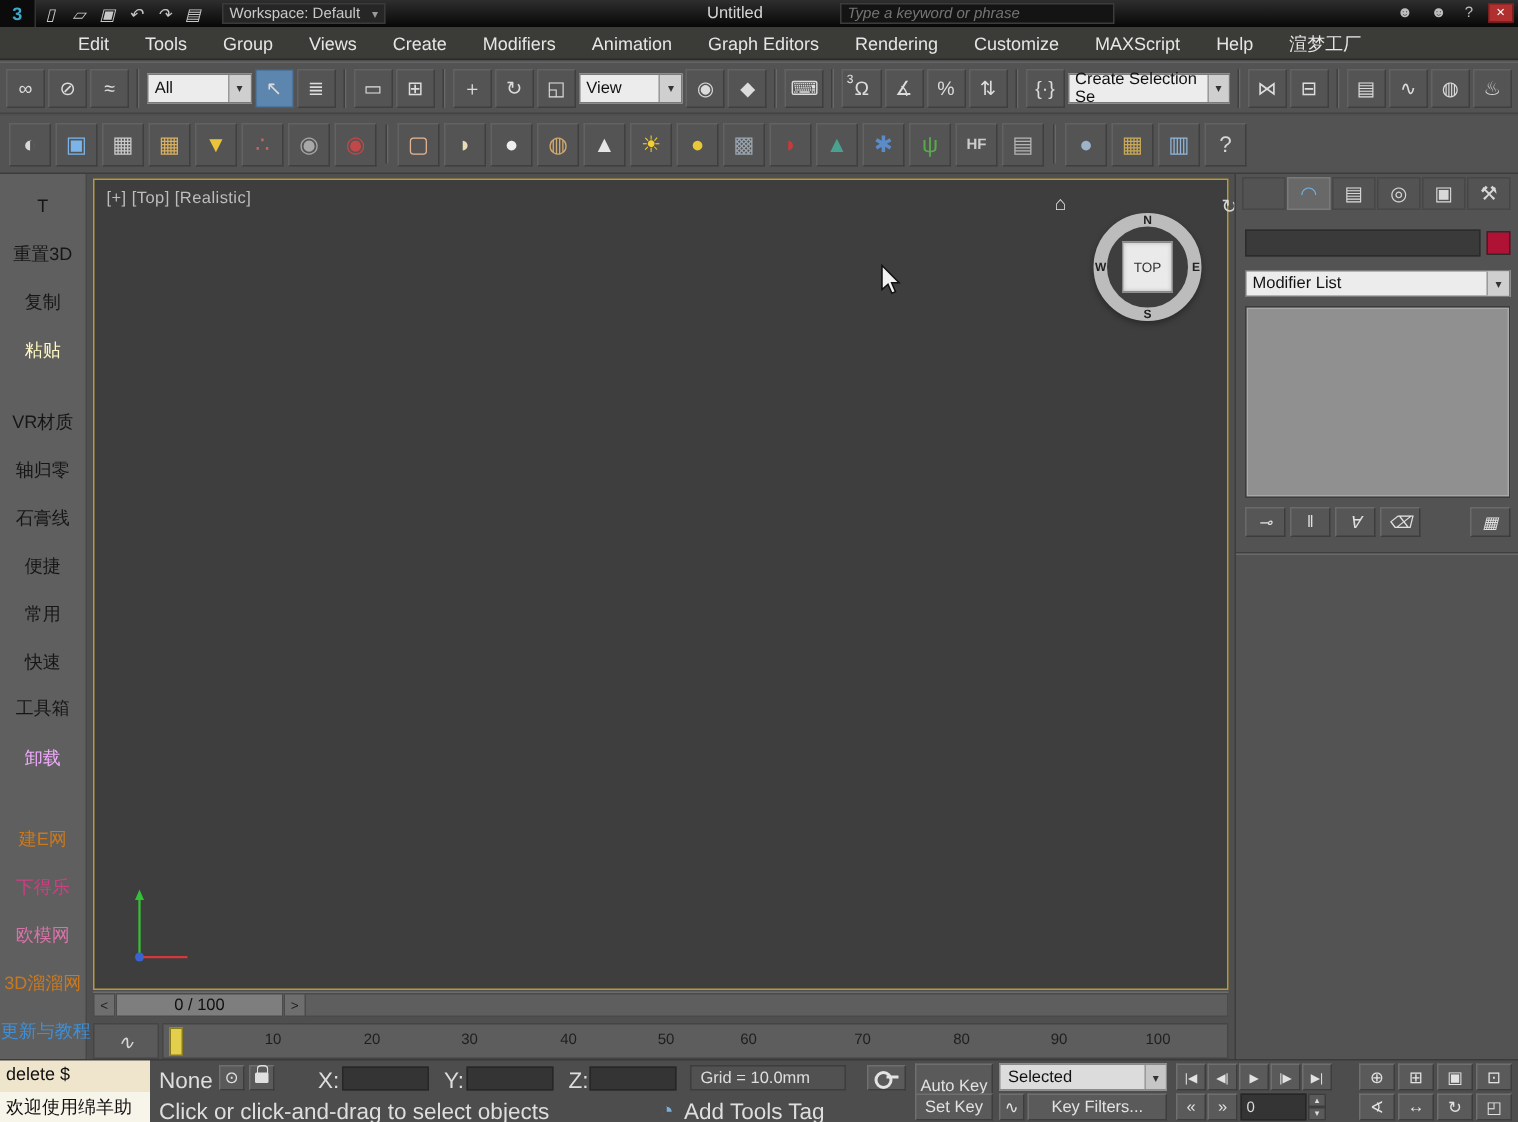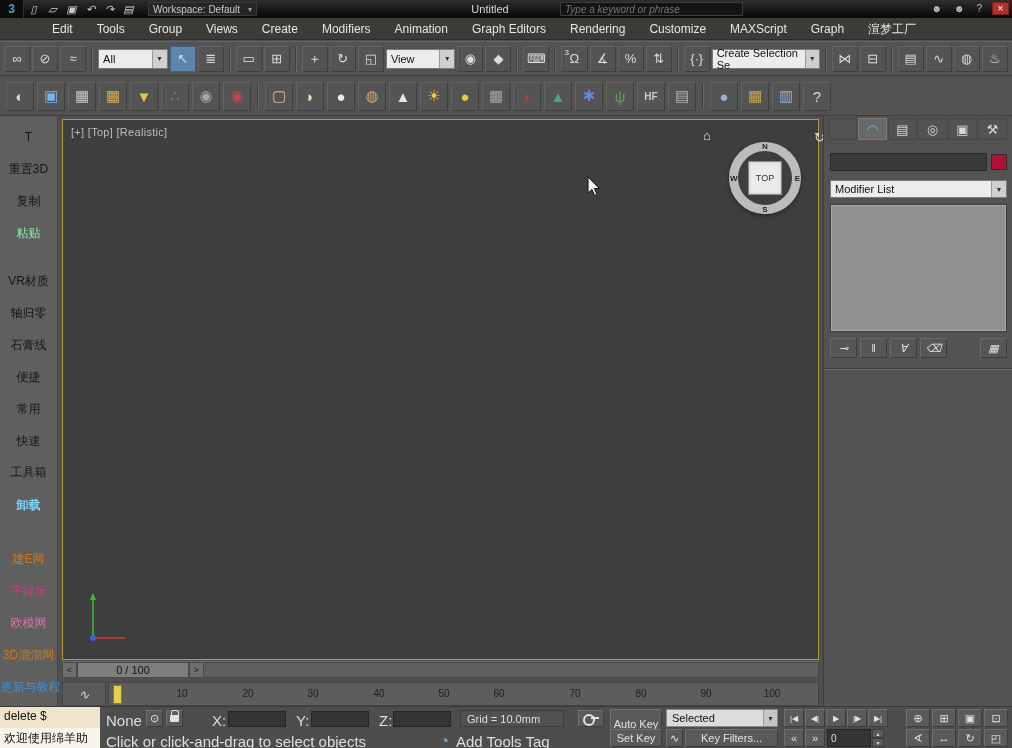--- a/index.html
+++ b/index.html
@@ -132,21 +132,21 @@
     <span class="menu-item">Tools</span>
     <span class="menu-item">Group</span>
     <span class="menu-item">Views</span>
     <span class="menu-item">Create</span>
     <span class="menu-item">Modifiers</span>
     <span class="menu-item">Animation</span>
     <span class="menu-item">Graph Editors</span>
     <span class="menu-item">Rendering</span>
     <span class="menu-item">Customize</span>
     <span class="menu-item">MAXScript</span>
-    <span class="menu-item">Graph</span>
+    <span class="menu-item">Help</span>
     <span class="menu-item">渲梦工厂</span>
   </div>
 
   <div class="toolbar1 abs">
     <button class="ib">
         <i>∞</i>
       </button>
     <button class="ib">
         <i>⊘</i>
       </button>
@@ -319,29 +319,29 @@
       </button>
     <button class="ib2">
         <i style="color: rgb(214, 214, 214);">?</i>
       </button>
   </div>
 
   <div class="sidebar abs">
     <div class="side-item" style="color: rgb(22, 22, 22);">T</div>
     <div class="side-item" style="color: rgb(22, 22, 22);">重置3D</div>
     <div class="side-item" style="color: rgb(22, 22, 22);">复制</div>
-    <div class="side-item" style="color: #86efac;">粘贴</div>
+    <div class="side-item" style="color: #fef9c3;">粘贴</div>
     <div class="side-item" style="color: rgb(22, 22, 22); margin-top: 16px;">VR材质</div>
     <div class="side-item" style="color: rgb(22, 22, 22);">轴归零</div>
     <div class="side-item" style="color: rgb(22, 22, 22);">石膏线</div>
     <div class="side-item" style="color: rgb(22, 22, 22);">便捷</div>
     <div class="side-item" style="color: rgb(22, 22, 22);">常用</div>
     <div class="side-item" style="color: rgb(22, 22, 22);">快速</div>
     <div class="side-item" style="color: rgb(22, 22, 22); font-family: Liberation Mono, monospace;">工具箱</div>
-    <div class="side-item" style="color: #7dd3fc; font-weight: bold;">卸载</div>
+    <div class="side-item" style="color: #f0abfc;">卸载</div>
     <div class="side-gap"></div>
     <div class="side-item" style="color: rgb(200, 121, 30);">建E网</div>
     <div class="side-item" style="color: rgb(205, 63, 130);">下得乐</div>
     <div class="side-item" style="color: rgb(216, 115, 168);">欧模网</div>
     <div class="side-item" style="color: rgb(200, 121, 30);">3D溜溜网</div>
     <div class="side-item" style="color: rgb(63, 143, 214);">更新与教程</div>
   </div>
 
   <div class="viewport abs">
     <div class="vp-label">[+] [Top] [Realistic]</div>

